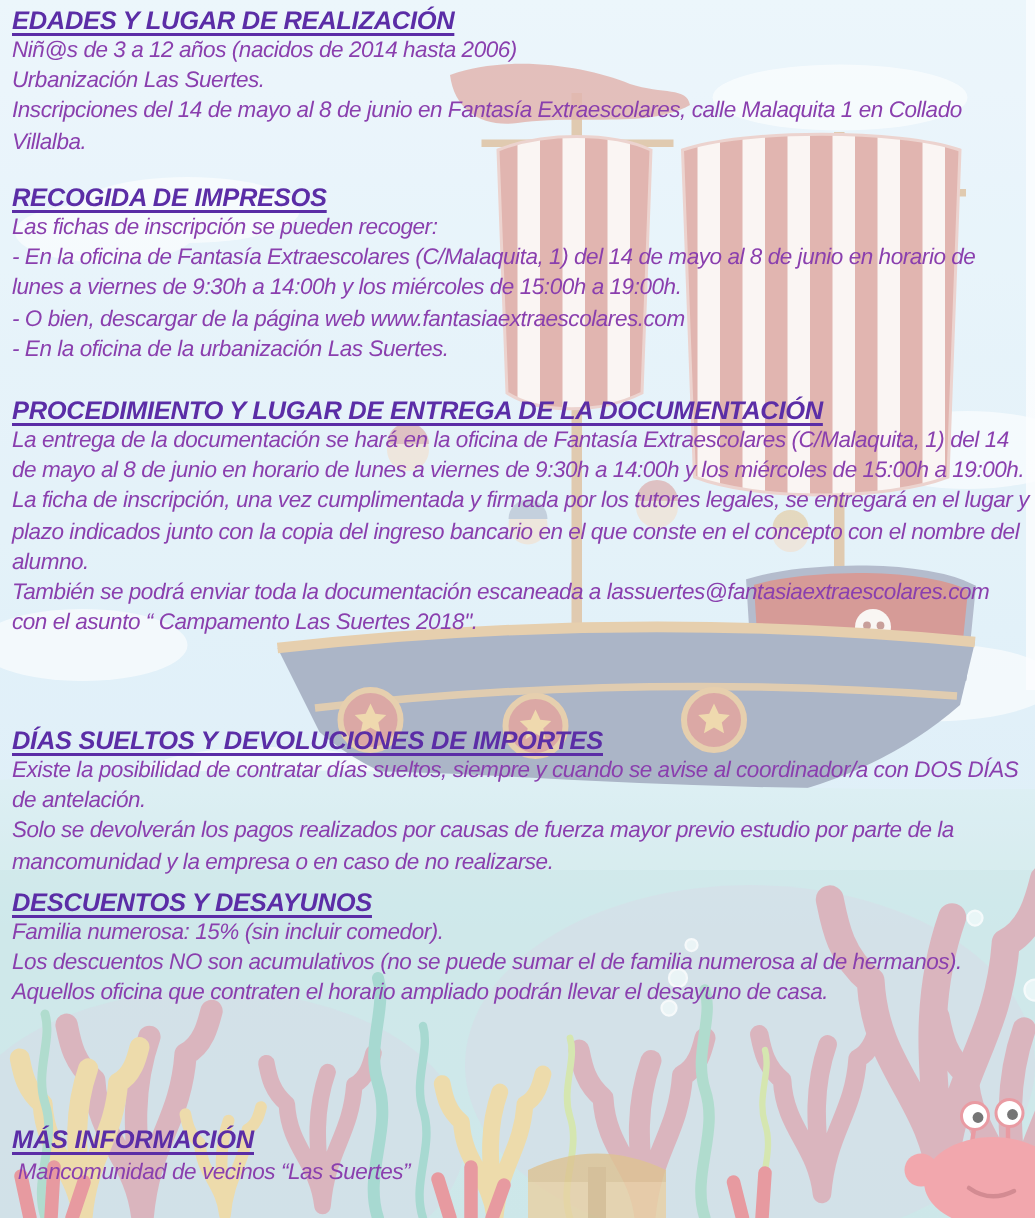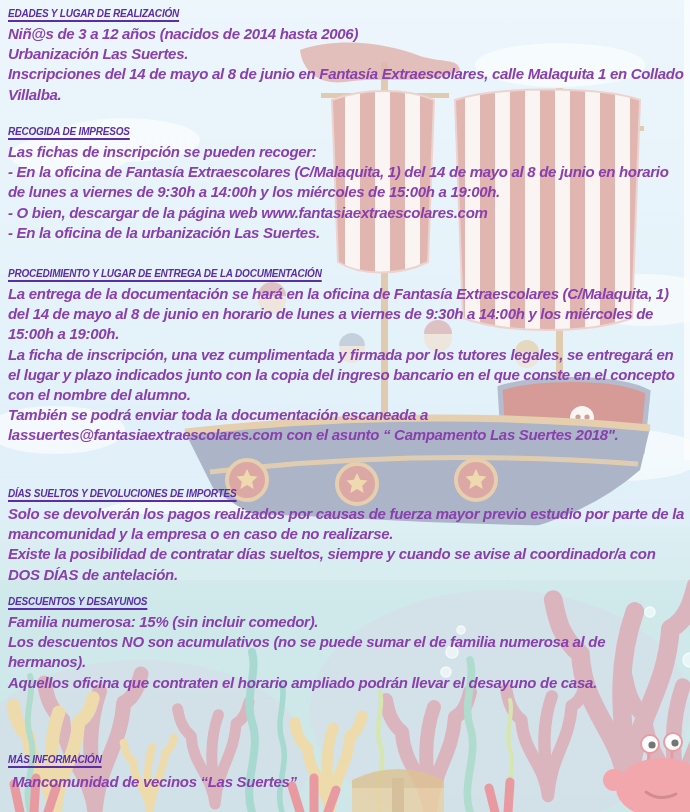--- a/index.html
+++ b/index.html
@@ -5,26 +5,26 @@
   html,body{margin:0;padding:0;background:#e9eef2;}
   .page{
     position:relative;width:690px;height:812px;overflow:hidden;
     background:#d9edf7;
     font-family:"Liberation Sans",sans-serif;
   }
   .bg{position:absolute;left:0;top:0;width:690px;height:812px;display:block;}
   .content{position:absolute;inset:0;}
   .doc-section{position:absolute;left:8px;right:4px;}
   .heading{
-    margin:0;font-size:10px;line-height:20px;font-weight:bold;font-style:italic;
+    margin:0;font-size:17px;line-height:20px;font-weight:bold;font-style:italic;
     color:#5b2da6;text-decoration:underline;text-decoration-thickness:1.5px;
     text-underline-offset:3px;letter-spacing:-0.2px;
   }
   .body-line{
-    margin:0;font-size:15px;line-height:20.2px;font-weight:bold;font-style:italic;
+    margin:0;font-size:15px;line-height:20.2px;font-weight:normal;font-style:italic;
     color:#8a3fae;letter-spacing:-0.3px;white-space:pre-wrap;
   }
 </style>
 </head>
 <body>
 
 <div class="page">
 
   <svg class="bg" viewBox="0 0 690 812" xmlns="http://www.w3.org/2000/svg" aria-hidden="true">
     <defs>
@@ -186,22 +186,22 @@
 
   <section class="doc-section" style="top: 264px;">
     <h2 class="heading">PROCEDIMIENTO Y LUGAR DE ENTREGA DE LA DOCUMENTACIÓN</h2>
   <p class="body-line">La entrega de la documentación se hará en la oficina de Fantasía Extraescolares (C/Malaquita, 1) del 14 de mayo al 8 de junio en horario de lunes a viernes de 9:30h a 14:00h y los miércoles de 15:00h a 19:00h.</p>
         <p class="body-line">La ficha de inscripción, una vez cumplimentada y firmada por los tutores legales, se entregará en el lugar y plazo indicados junto con la copia del ingreso bancario en el que conste en el concepto con el nombre del alumno.</p>
         <p class="body-line">También se podrá enviar toda la documentación escaneada a lassuertes@fantasiaextraescolares.com con el asunto “ Campamento Las Suertes 2018".</p>
       </section>
 
   <section class="doc-section" style="top: 484px;">
     <h2 class="heading">DÍAS SUELTOS Y DEVOLUCIONES DE IMPORTES</h2>
-  <p class="body-line">Solo se devolverán los pagos realizados por causas de fuerza mayor previo estudio por parte de la mancomunidad y la empresa o en caso de no realizarse.</p>
-        <p class="body-line">Existe la posibilidad de contratar días sueltos, siempre y cuando se avise al coordinador/a con DOS DÍAS de antelación.</p>
+  <p class="body-line">Existe la posibilidad de contratar días sueltos, siempre y cuando se avise al coordinador/a con DOS DÍAS de antelación.</p>
+        <p class="body-line">Solo se devolverán los pagos realizados por causas de fuerza mayor previo estudio por parte de la mancomunidad y la empresa o en caso de no realizarse.</p>
       </section>
 
   <section class="doc-section" style="top: 592px;">
     <h2 class="heading">DESCUENTOS Y DESAYUNOS</h2>
   <p class="body-line">Familia numerosa: 15% (sin incluir comedor).</p>
         <p class="body-line">Los descuentos NO son acumulativos (no se puede sumar el de familia numerosa al de hermanos).</p>
         <p class="body-line">Aquellos oficina que contraten el horario ampliado podrán llevar el desayuno de casa.</p>
       </section>
 
   <section class="doc-section" style="top: 720px; margin-top: 30px;">

